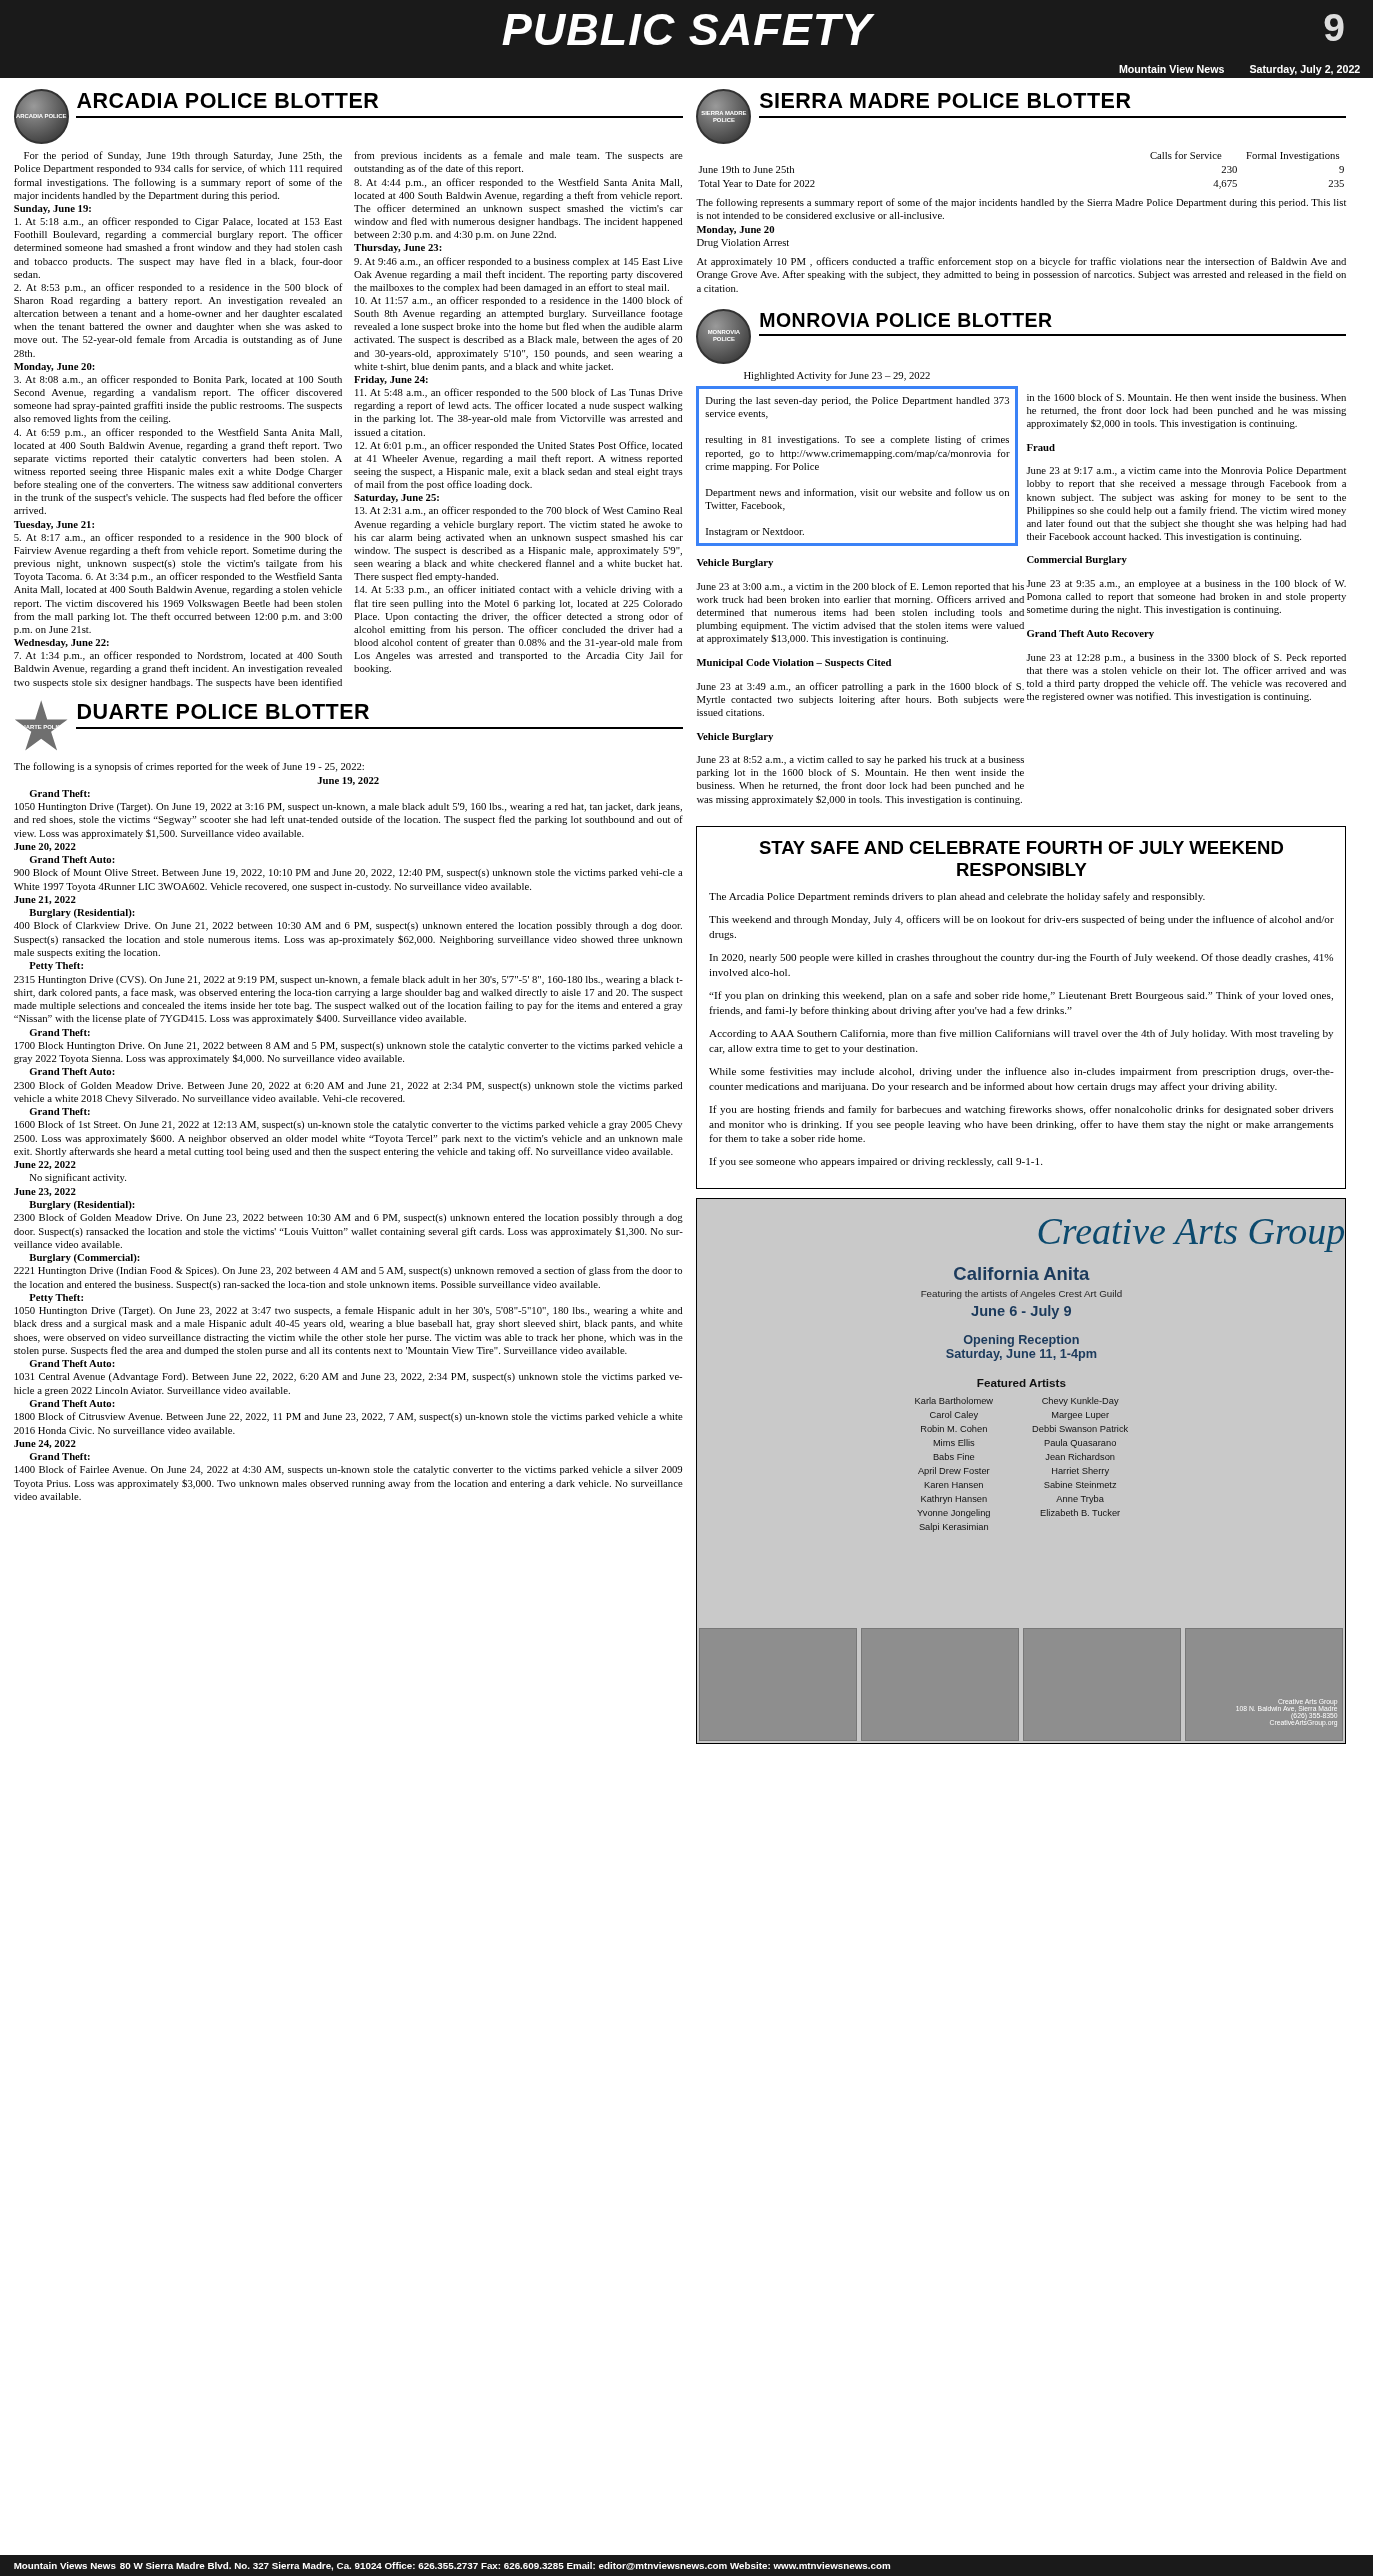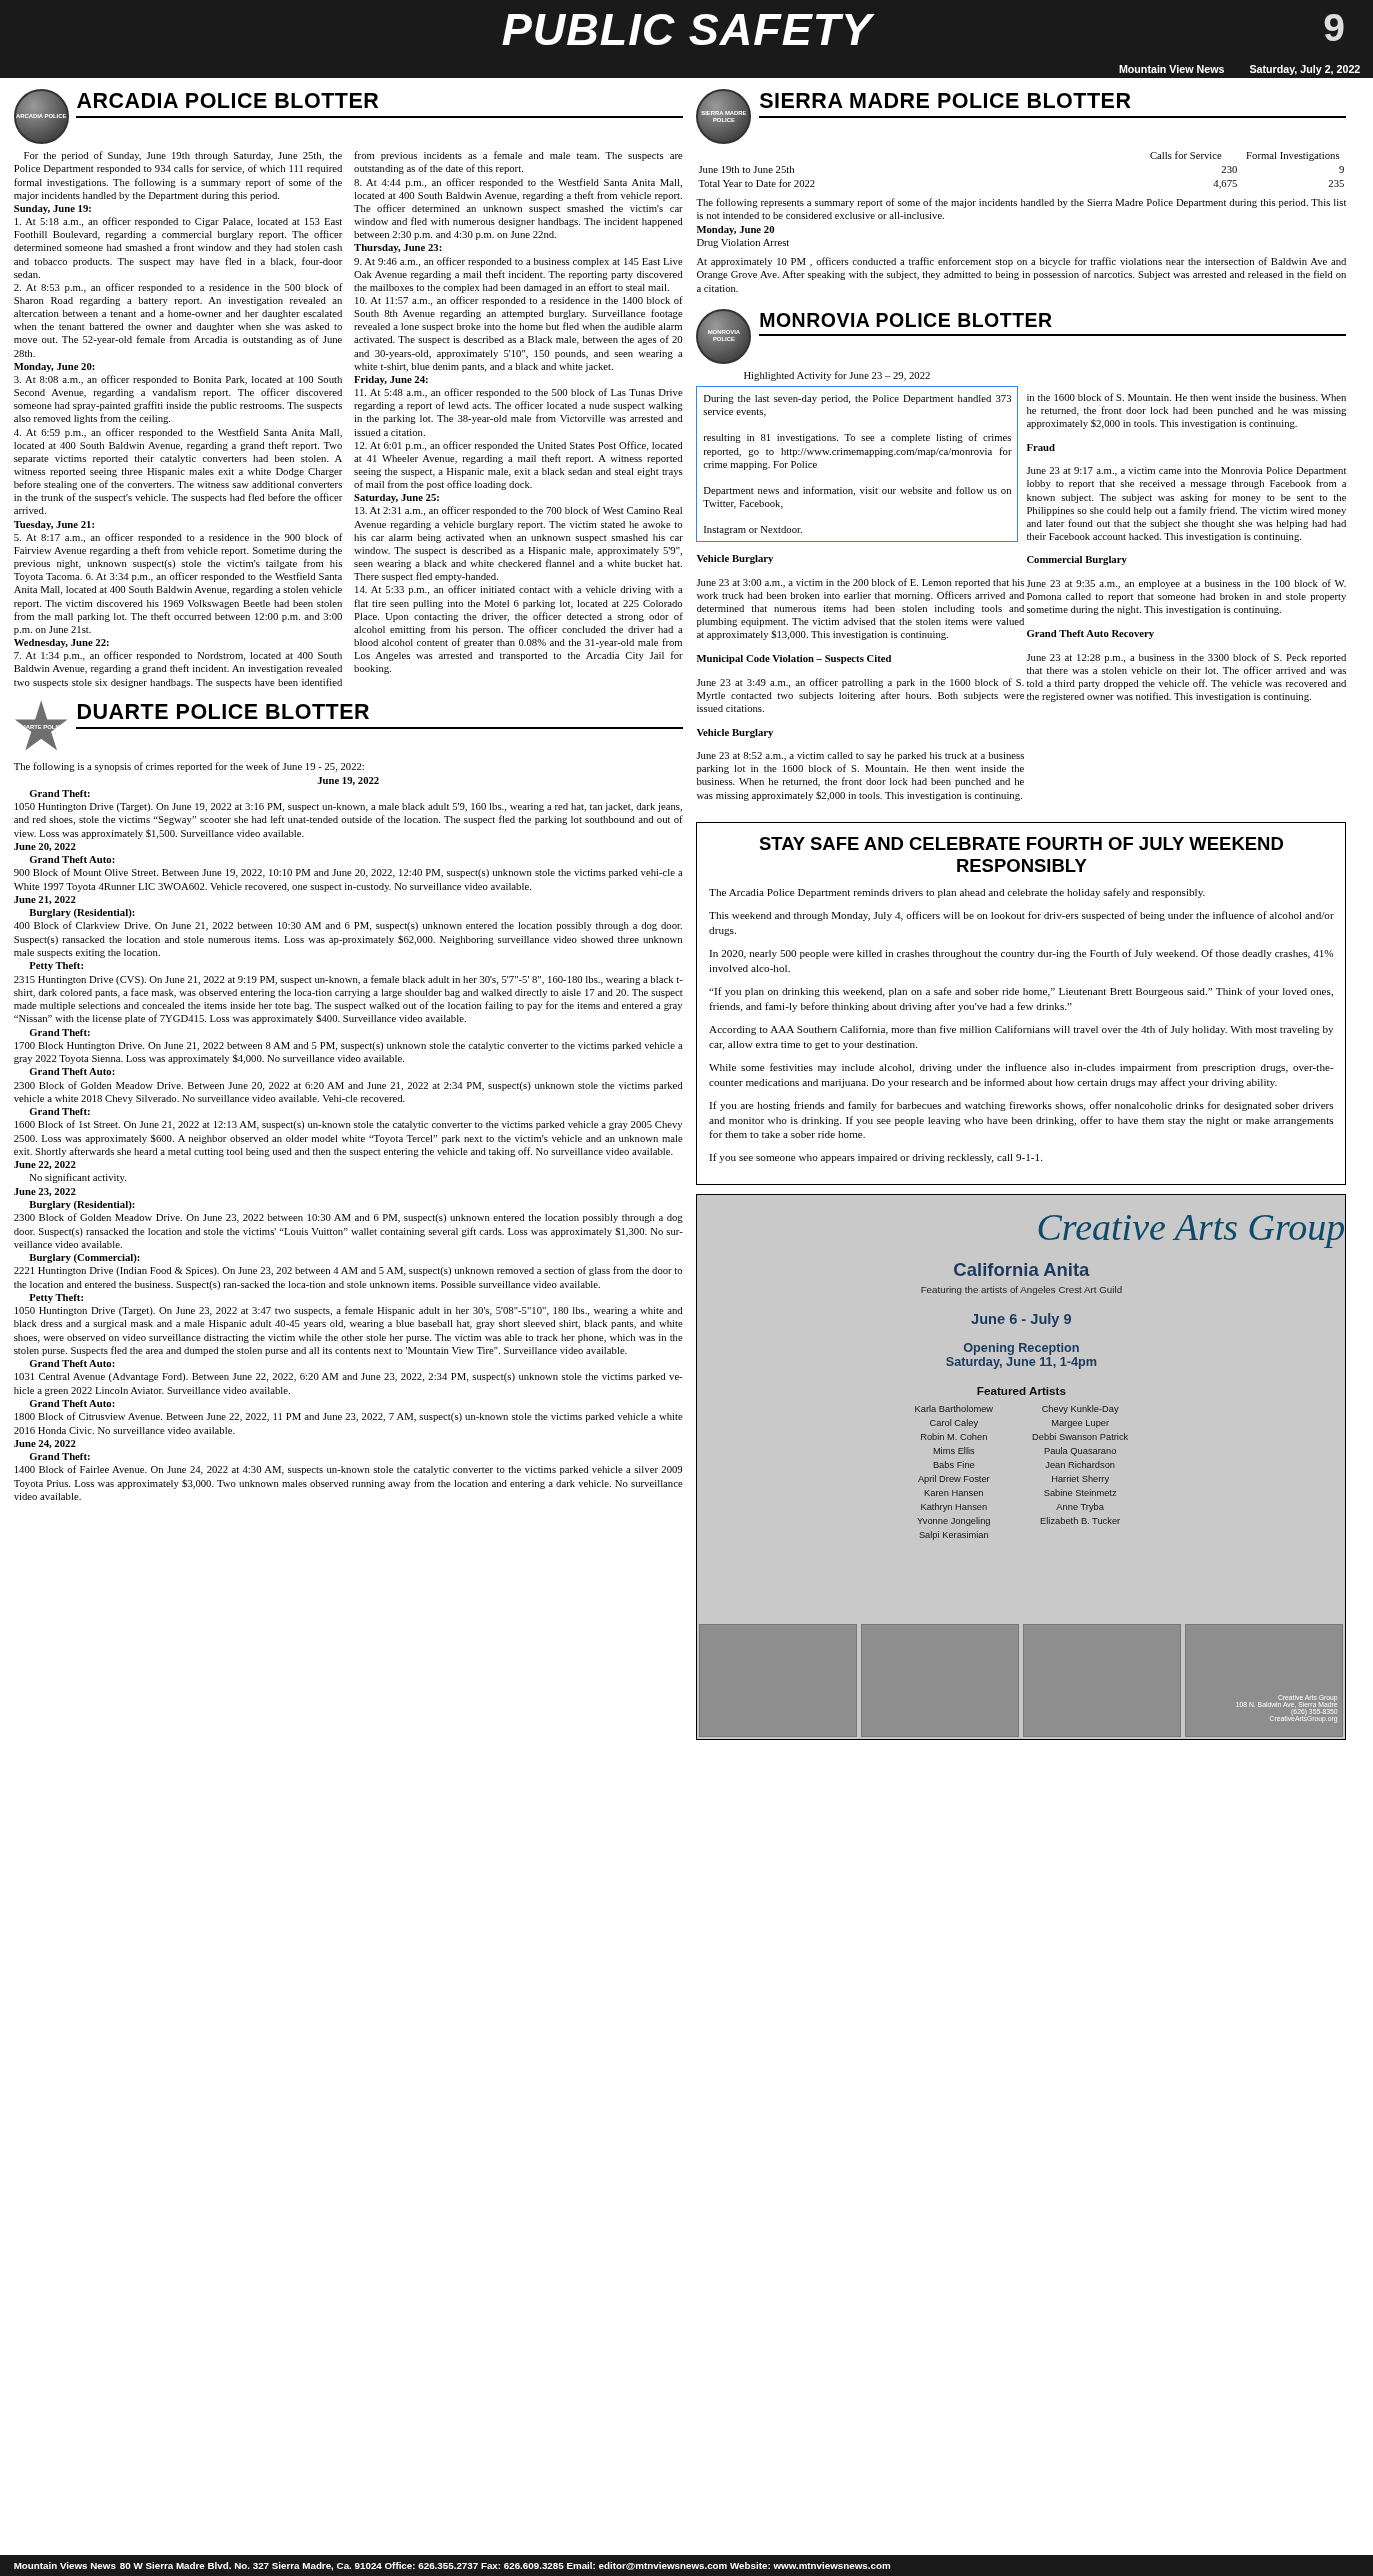--- a/index.html
+++ b/index.html
@@ -83,21 +83,21 @@
   
   .sm-head { text-align:center; font-size:11.7px; line-height:1.3; margin-top:5.9px; }
   .sm-table { width:100%; font-size:10.7px; margin-top:3.9px; border-collapse:collapse; }
   .sm-table th { font-weight:normal; text-align:center; padding:1px 2px; font-size:10.7px; }
   .sm-table td { padding:1px 2px; }
   .sm-table td.num { text-align:right; width:107px; }
 
   
   .mono-wrap { display:flex; gap:2px; margin-top:5.9px; }
   .mono-box {
-    border:1px solid #3b82f6; padding:4.9px 5.9px; font-size:10.7px; line-height:1.22;
+    border:3px solid #3b82f6; padding:4.9px 5.9px; font-size:10.7px; line-height:1.22;
     width:322px; text-align:justify;
   }
   .mono-right { flex:1; font-size:10.7px; line-height:1.22; text-align:justify; }
 
   
   .safe-box { border:1px solid #000; margin-top:9.8px; padding:9.8px 11.7px; }
   .safe-title {
     font-family:"Liberation Sans", sans-serif;
     font-weight:bold; font-size:18.5px; text-align:center; line-height:1.2;
     margin-bottom:7.8px;
@@ -115,21 +115,21 @@
     margin-top:9.8px; border:1px solid #000; background:#c9c9c9;
     height:546px; position:relative; overflow:hidden;
     font-family:"Liberation Sans", sans-serif;
   }
   .ad-title {
     text-align:right; font-family:"Liberation Serif", serif; font-style:italic;
     font-size:38px; padding-top:9.8px; color:#0c4a6e;
   }
   .ad-sub { text-align:center; font-size:18.5px; margin-top:9.8px; color:#1b3a5c; font-weight:bold;}
   .ad-sub2 { text-align:center; font-size:9.8px; margin-top:2.9px; color:#222; }
-  .ad-date { text-align:center; font-size:14.6px; margin-top:16px; color:#1b3a5c; font-weight:bold;}
+  .ad-date { text-align:center; font-size:14.6px; margin-top:4px; color:#1b3a5c; font-weight:bold;}
   .ad-recep { text-align:center; font-size:12.7px; margin-top:13.7px; color:#1b3a5c; font-weight:bold;}
   .ad-recep2 { text-align:center; font-size:12.7px; color:#1b3a5c; font-weight:bold;}
   .ad-feat { text-align:center; font-size:11.7px; margin-top:15.6px; font-weight:bold; color:#111;}
   .ad-names { display:flex; justify-content:center; gap:39px; margin-top:5.9px; font-size:9.3px; color:#111; }
   .ad-names div { line-height:1.5; text-align:center; }
   .ad-photos { position:absolute; bottom:0; left:0; right:0; height:117px; display:flex; }
   .ad-photo { flex:1; background:#8e8e8e; border:1px solid #777; margin:2px; }
   .ad-credit { position:absolute; right:7.8px; bottom:17.6px; font-size:6.8px; text-align:right; color:#fff; }
 
   

